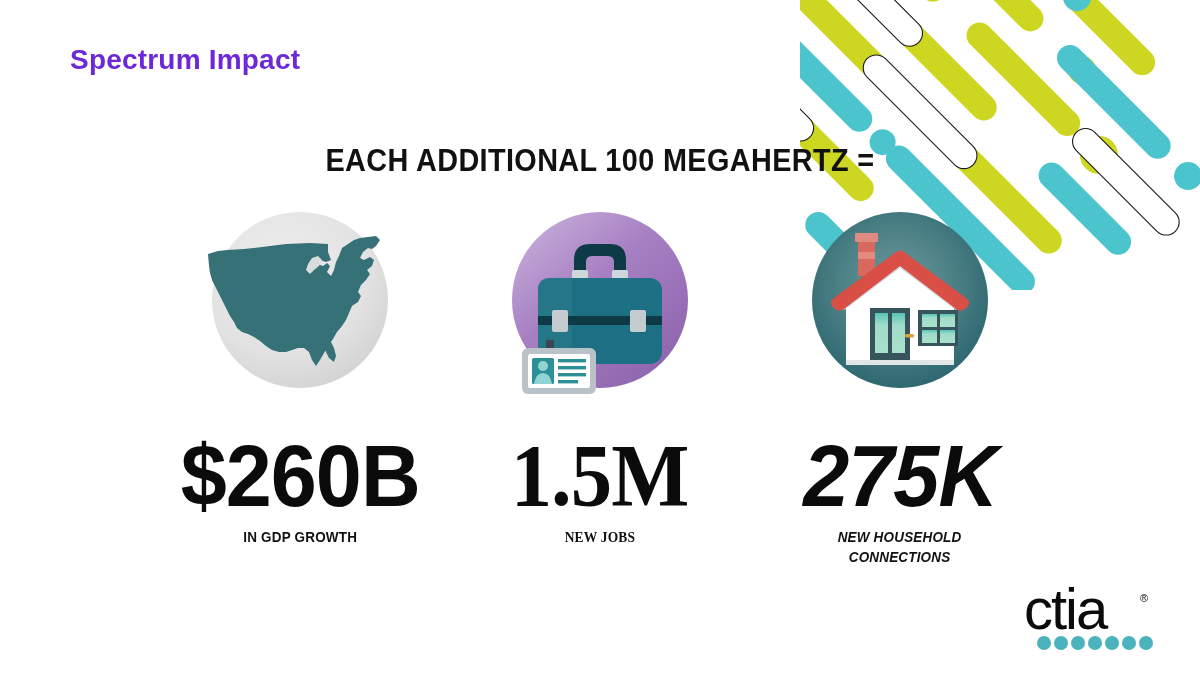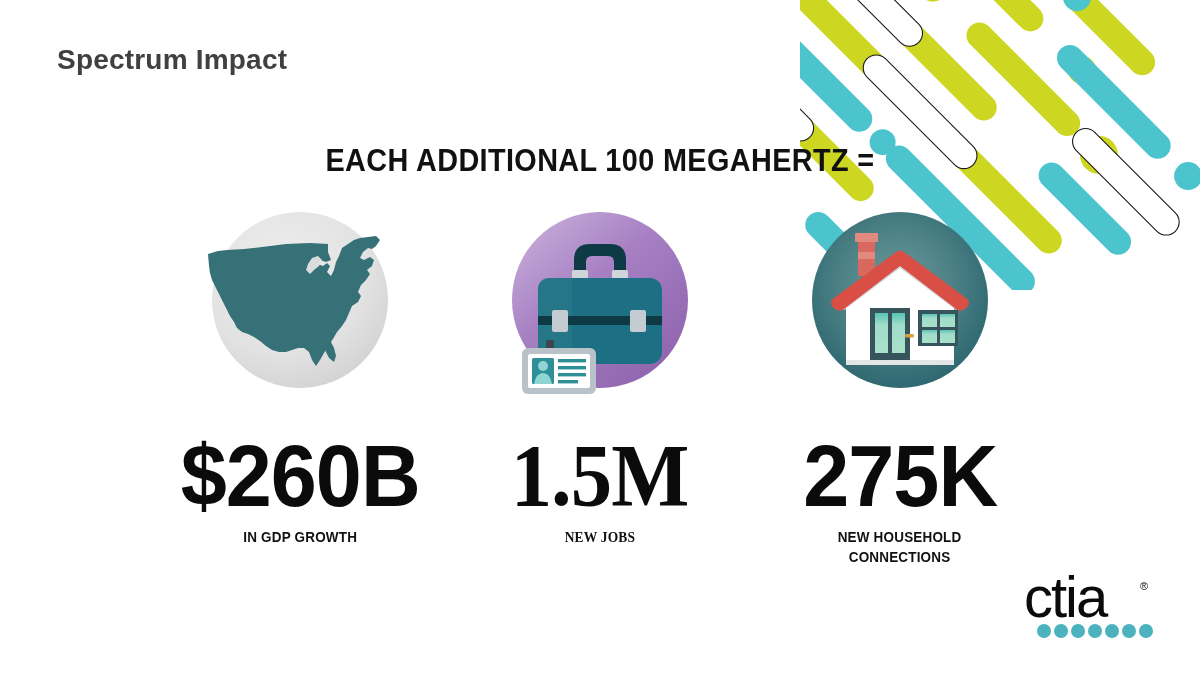--- a/index.html
+++ b/index.html
@@ -31,26 +31,26 @@
     width: 400px;
     height: 290px;
     overflow: hidden;
     pointer-events: none;
   }
   .deco-wrap svg { display: block; }
 
   
   .slide-title {
     position: absolute;
-    left: 57px;
+    left: 70px;
     top: 44px;
     font-size: 28px;
     font-weight: bold;
     letter-spacing: 0.2px;
-    color: #404040;
+    color: #6d28d9;
     white-space: nowrap;
   }
 
   
   .headline {
     position: absolute;
     left: 0;
     right: 0;
     top: 143px;
     text-align: center;
@@ -71,21 +71,21 @@
     display: flex;
     align-items: flex-start;
   }
   .stat {
     display: flex;
     flex-direction: column;
     align-items: center;
   }
   .stat-1 { width: 300px; }
   .stat-2 { width: 300px; font-family: Liberation Serif, serif; }
-  .stat-3 { width: 300px; }
+  .stat-3 { width: 300px; font-style: italic; }
 
   .icon-circle {
     position: relative;
     width: 200px;
     height: 200px;
   }
   .icon-circle svg { display: block; }
 
   .stat-value {
     font-weight: bold;
@@ -110,21 +110,21 @@
     line-height: 1.32;
     transform: scaleX(0.93);
     transform-origin: center center;
     white-space: pre-line;
   }
 
   
   .logo {
     position: absolute;
     right: 28px;
-    bottom: 32px;
+    bottom: 20px;
     width: 150px;
     height: 75px;
   }
   .logo svg { display: block; }
 </style>
 </head>
 <body>
 
 <div id="slide">
 

